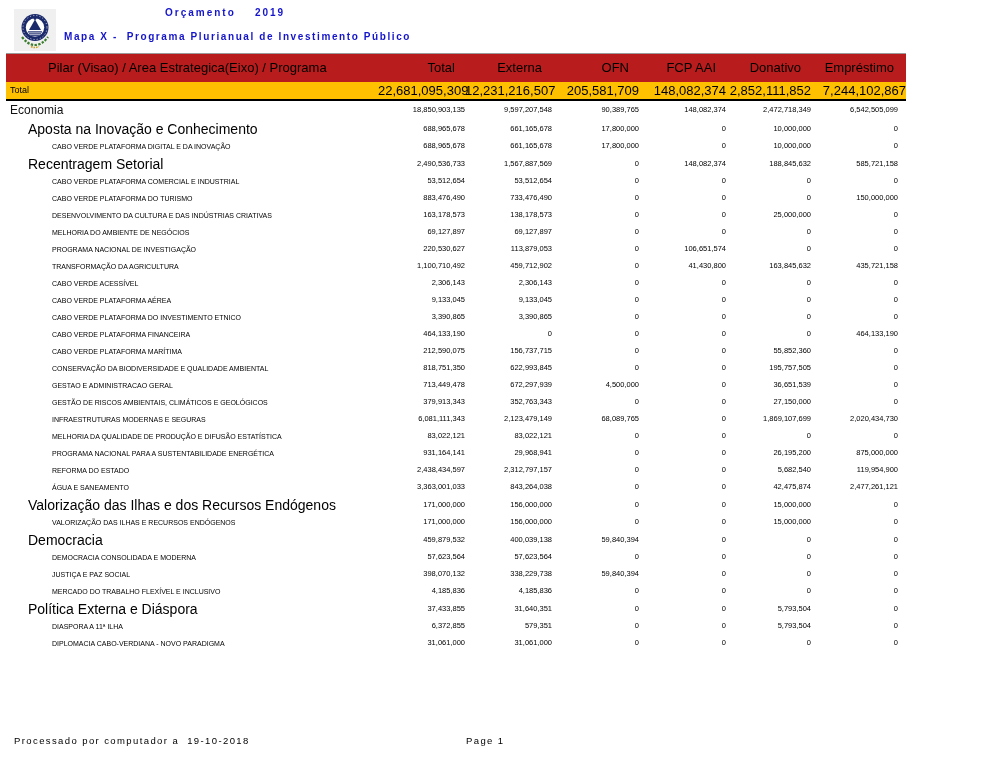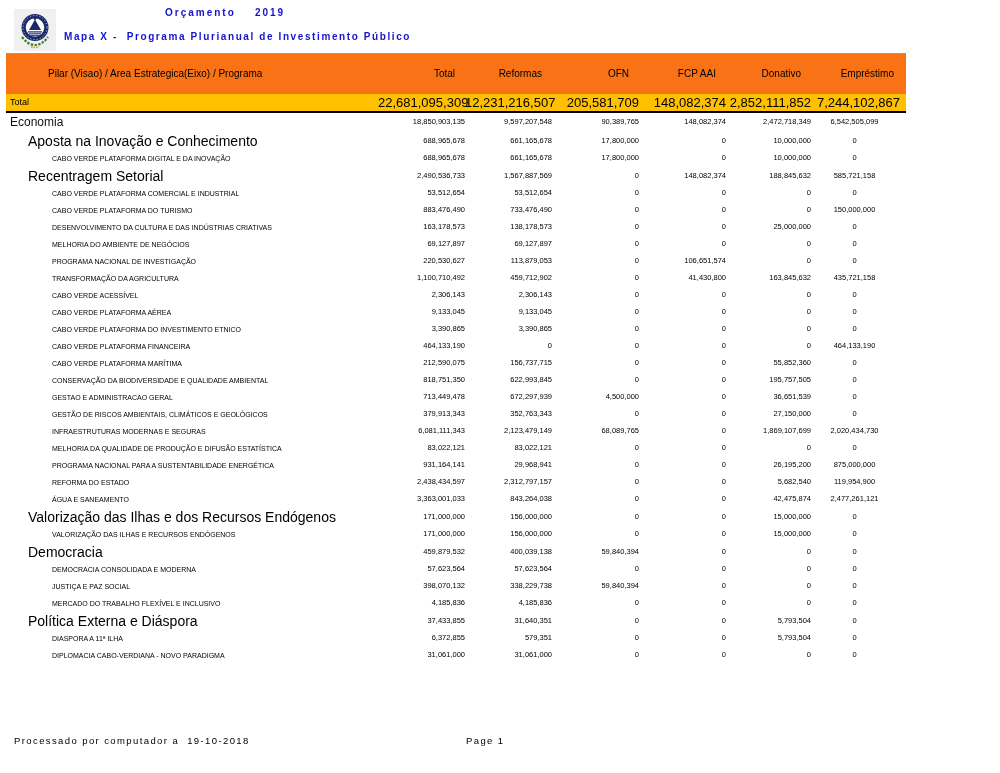--- a/index.html
+++ b/index.html
@@ -16,32 +16,32 @@
                   color:#1414cc; letter-spacing:1.6px; white-space:pre; }
 
   
   table.report { position:absolute; left:6px; top:53px; width:900px;
                  border-collapse:collapse; table-layout:fixed; }
   col.c-label { width:372px; }
   col.c-n1, col.c-n2, col.c-n3, col.c-n4 { width:87px; }
   col.c-n5 { width:85px; }
   col.c-n6 { width:95px; }
 
-  thead th { background:#f97316; height:40px; font-weight:normal; font-size:10px;
+  thead th { background:#b91c1c; height:28px; font-weight:normal; font-size:13px;
              vertical-align:middle; border-top:1px solid #9a9a9a; }
   thead th.h-label { text-align:left; padding-left:42px; }
   thead th.h-num   { text-align:right; padding-right:10px; }
   thead th.h-num-last { text-align:right; padding-right:12px; }
 
   tr.total-row td { background:#ffc000; height:18px; border-bottom:2px solid #000;
                     font-size:13px; vertical-align:middle; }
   tr.total-row td.row-label { font-size:9px; padding-left:4px; }
   td.num { text-align:right; font-size:7.5px; padding-right:0; }
   tr.total-row td.num { padding-right:0; }
-  td.num:last-child { padding-right:8px;text-align:center; }
+  td.num:last-child { padding-right:8px; }
 
   tbody { font-size:7.5px; }
   tbody tr td { height:17px; vertical-align:middle; line-height:1; }
 
   tr.level-0 td { height:20px; }
   tr.level-0 td.row-label { font-size:12px; padding-left:4px; color:#111; }
   tr.level-1 td { height:18px; }
   tr.level-1 td.row-label { font-size:14px; padding-left:22px; }
   tr.level-2 td.row-label { font-size:7px; padding-left:46px; }
 
@@ -80,21 +80,21 @@
         <col class="c-n2">
         <col class="c-n3">
       <col class="c-n4">
         <col class="c-n5">
         <col class="c-n6">
     </colgroup>
     <thead>
       <tr>
         <th class="h-label">Pilar (Visao) / Area  Estrategica(Eixo) / Programa</th>
         <th class="h-num">Total</th>
-        <th class="h-num">Reformas</th>
+        <th class="h-num">Externa</th>
         <th class="h-num">OFN</th>
         <th class="h-num">FCP AAI</th>
         <th class="h-num">Donativo</th>
         <th class="h-num-last">Empréstimo</th>
       </tr>
     </thead>
     <tbody>
       <tr class="total-row">
         <td class="row-label">Total</td>
         <td class="num">22,681,095,309</td>

